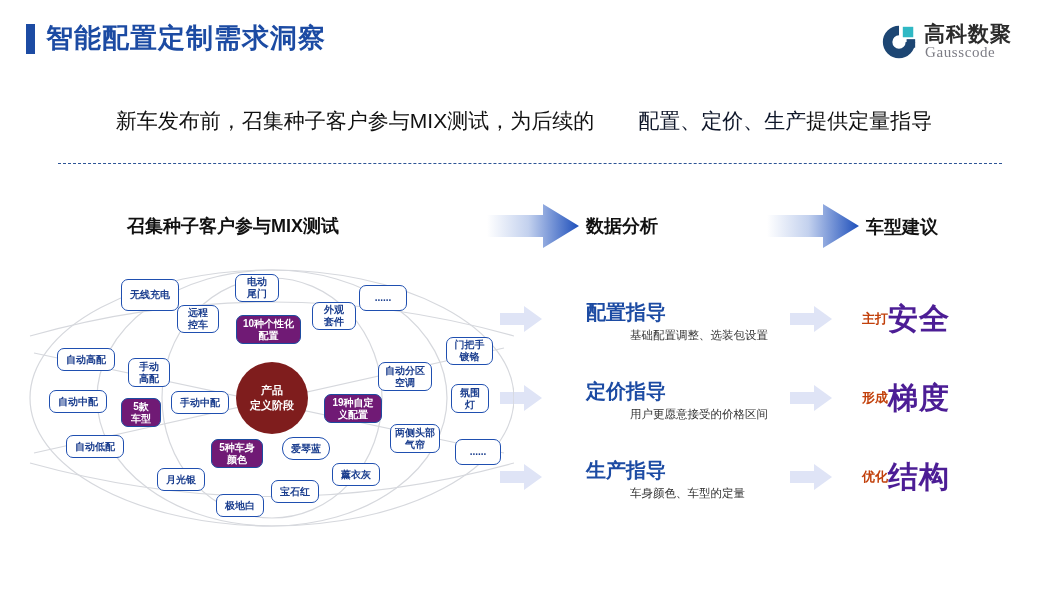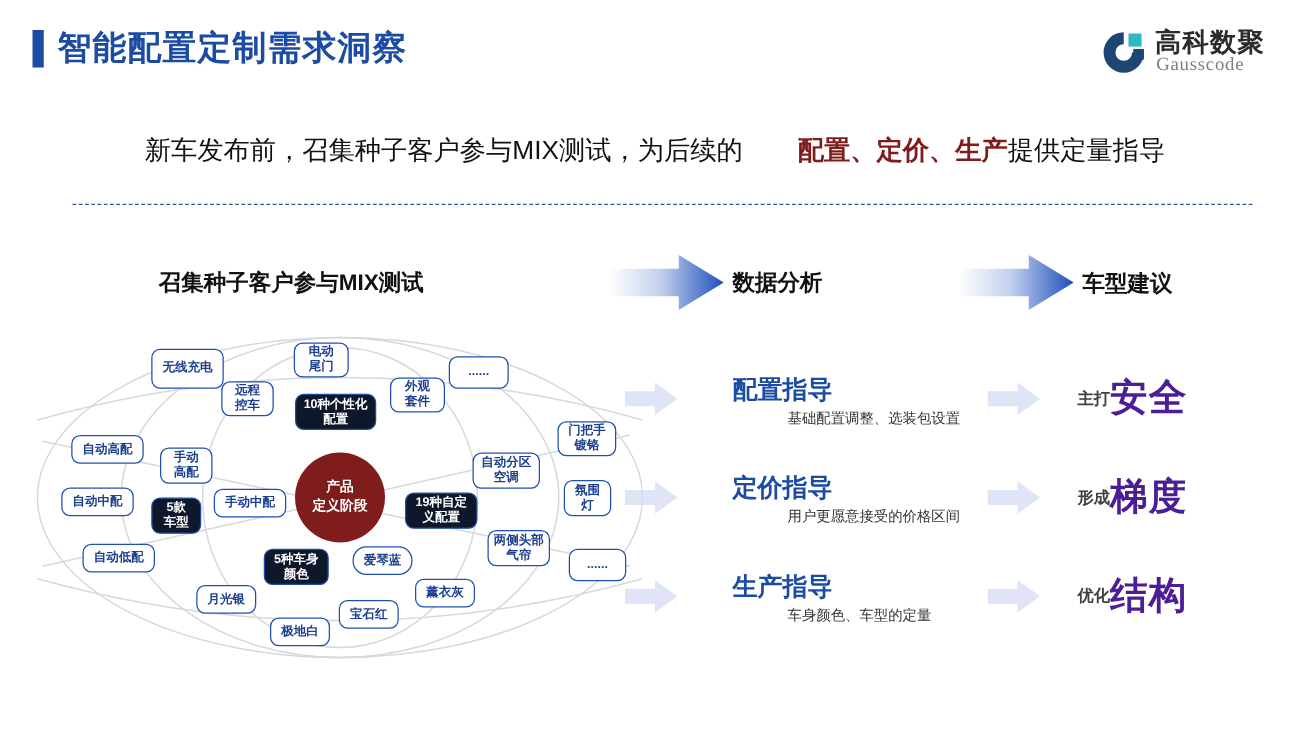--- a/index.html
+++ b/index.html
@@ -35,21 +35,21 @@
     position:absolute; left:45px; top:26px;
     font-size:15px; color:#7d7d85; letter-spacing:0.6px;
     white-space:nowrap; font-family:"Liberation Serif","DejaVu Serif",serif;
   }
   
   #subtitle {
     position:absolute; left:0; top:104px; width:1048px;
     text-align:center; font-size:21px; color:#111; line-height:34px;
     white-space:nowrap;
   }
-  #subtitle .hl { color:#7f1d1d; font-weight:bold;padding-left:44px; }
+  #subtitle .hl { color:#0f172a; font-weight:normal;padding-left:44px; }
   #divider {
     position:absolute; left:58px; top:163px; width:944px; height:0;
     border-top:1.6px dashed #2d5496;
   }
   
   .col-head {
     position:absolute; font-size:18px; font-weight:bold; color:#111;
     white-space:nowrap; line-height:24px;
   }
   #head-collect { left:127px; top:214px; }
@@ -82,21 +82,21 @@
   #sarrow-3 { left:790px; top:305px; }
   #sarrow-4 { left:790px; top:384px; }
   #sarrow-5 { left:790px; top:463px; }
 
   
   .advice-row { position:absolute; left:862px; white-space:nowrap; }
   #adv-1 { top:302px; }
   #adv-2 { top:381px; }
   #adv-3 { top:460px; }
   .advice-prefix {
-    font-size:13px; font-weight:bold; color:#404040;
+    font-size:13px; font-weight:bold; color:#c2410c;
     vertical-align:bottom; line-height:34px;
   }
   .advice-word {
     font-size:30px; font-weight:bold; color:#4c1d95;
     letter-spacing:1px; line-height:34px;
   }
 
   
   #mindmap { position:absolute; left:14px; top:258px; width:500px; height:280px; }
   #mindmap svg { position:absolute; left:0; top:0; }
@@ -109,21 +109,21 @@
     color:#1c3f8f;
     font-size:10px;
     font-weight:bold;
     text-align:center;
     line-height:12px;
     display:flex; align-items:center; justify-content:center;
     padding:2px 4px;
     white-space:pre-line;
   }
   .node.filled {
-    background:#0f172a; border-color:#1d4ca0; color:#ffffff;
+    background:#701a75; border-color:#1d4ca0; color:#ffffff;
   }
   #center-node {
     position:absolute; left:222px; top:104px;
     width:72px; height:72px; border-radius:50%;
     background:#7f1d1d; color:#fff;
     display:flex; flex-direction:column;
     align-items:center; justify-content:center;
     font-size:11px; font-weight:bold; line-height:15px;
   }
 </style>

